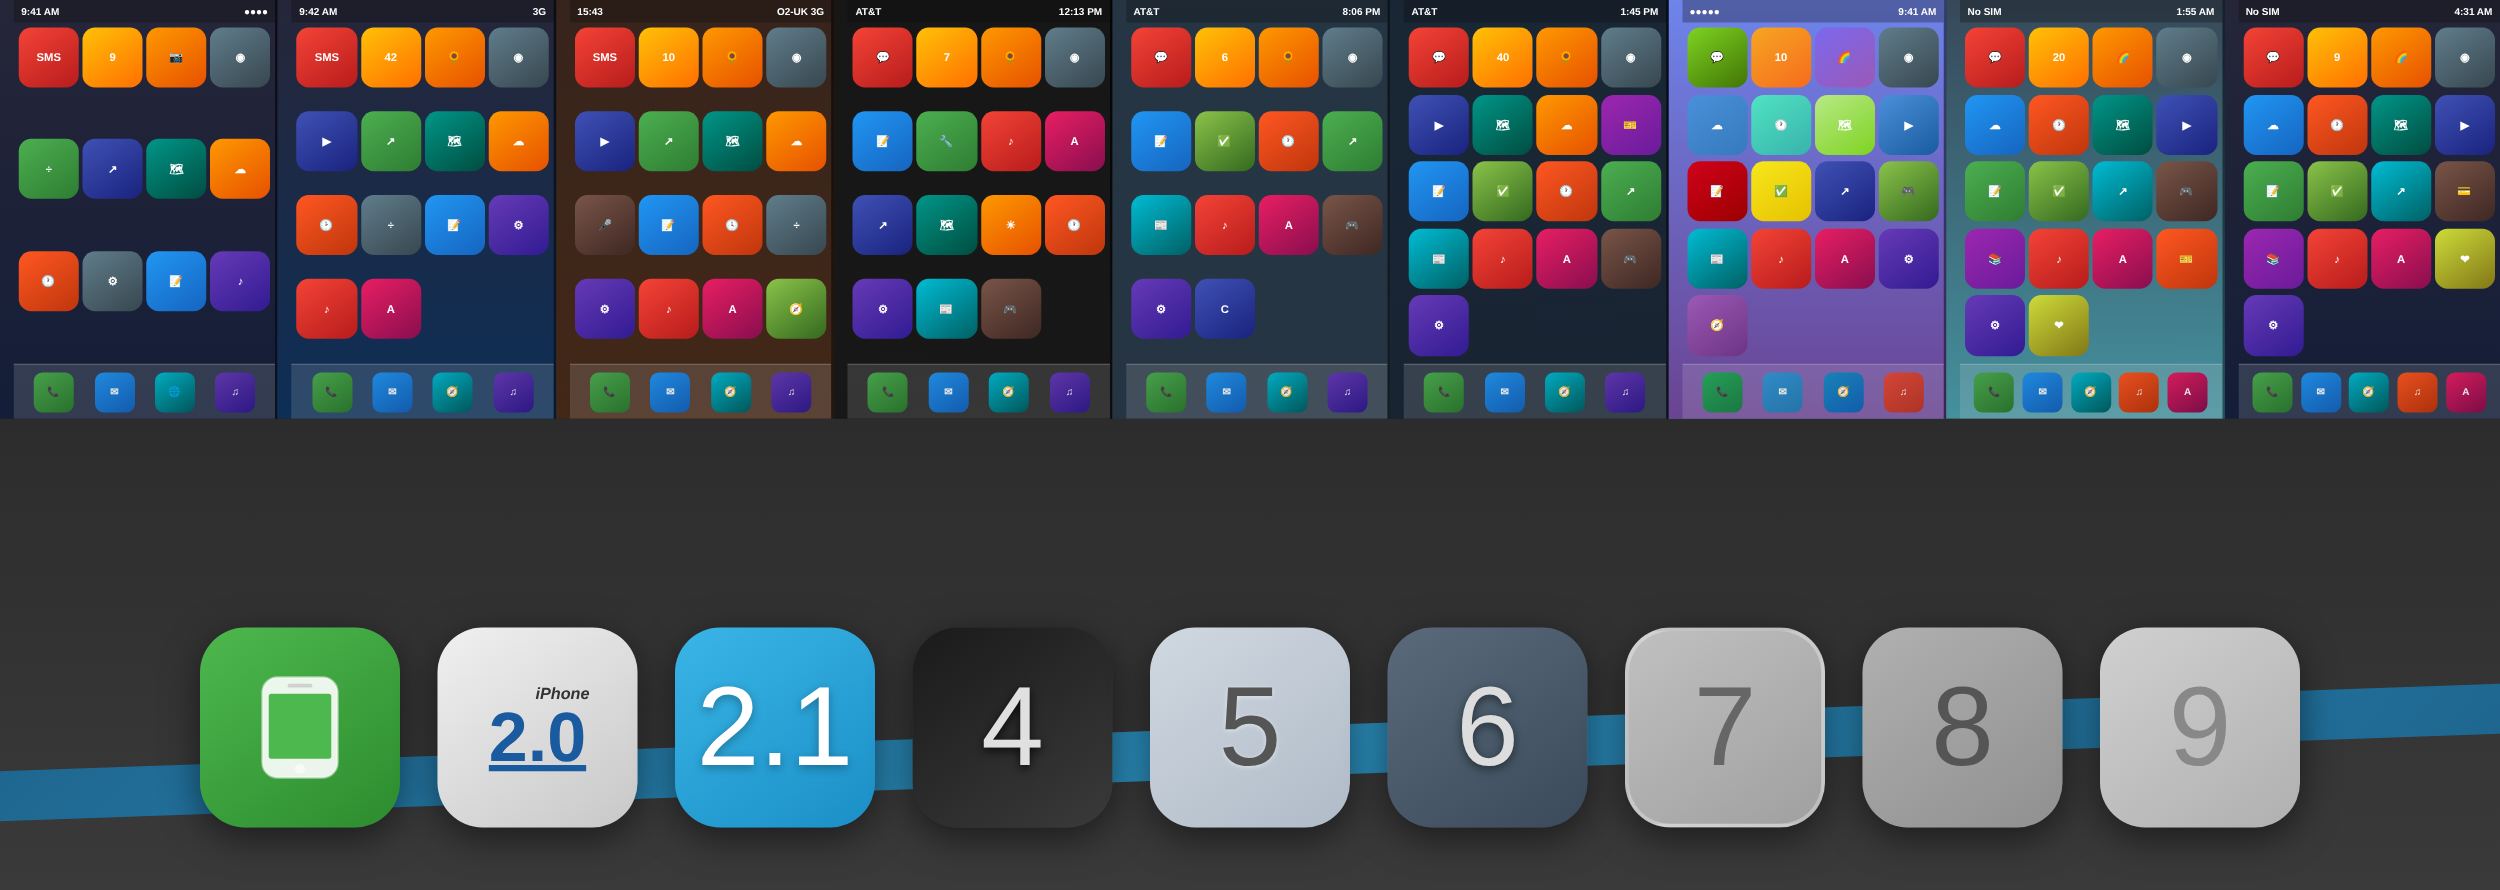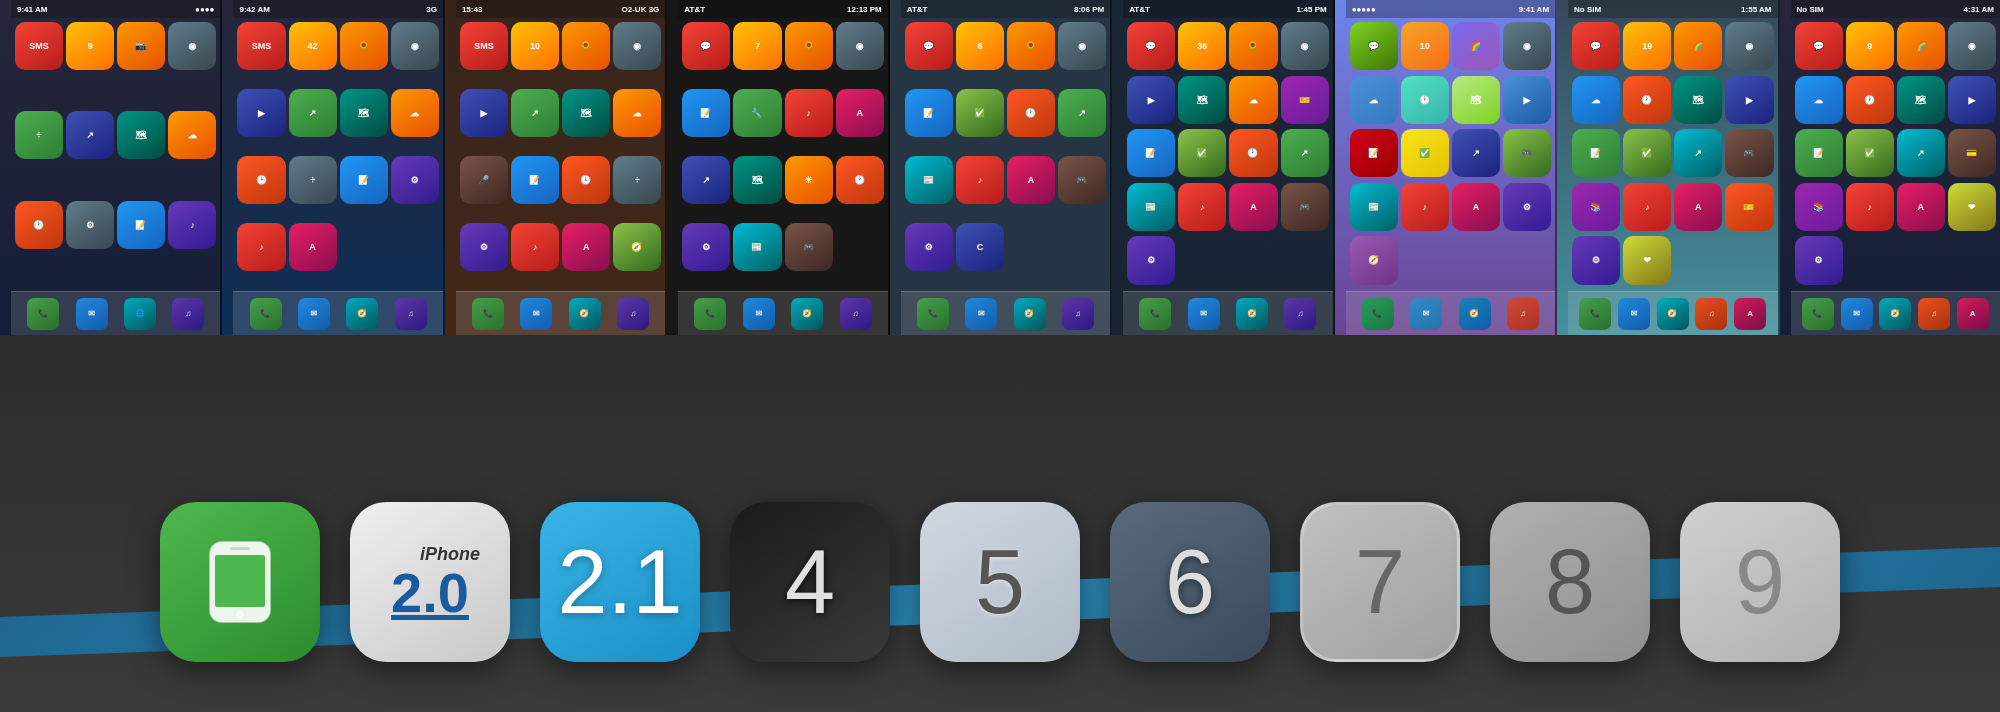--- a/index.html
+++ b/index.html
@@ -204,21 +204,21 @@
     }
 
     .ios2-badge {
       display: flex;
       flex-direction: column;
       align-items: center;
       justify-content: center;
     }
 
     .ios2-badge-label {
-      font-size: 18px;
+      font-size: 13px;
       font-weight: 700;
       color: #333;
       font-style: italic;
       margin-left: 40px;
     }
 
     .ios2-badge-num {
       font-size: 56px;
       font-weight: 700;
       color: #1a5ba0;
@@ -433,21 +433,21 @@
 
   <div class="phone-screenshot phone-bg-6">
     <div class="ios-screen">
       <div class="screen-shade"></div>
       <div class="ios-statusbar">
         <span>AT&amp;T</span>
         <span>1:45 PM</span>
       </div>
       <div class="ios-icons-grid">
         <div class="app-icon c7">💬</div>
-        <div class="app-icon c13">36</div>
+        <div class="app-icon c13">40</div>
         <div class="app-icon c5">🌻</div>
         <div class="app-icon c6">◉</div>
         <div class="app-icon c11">▶</div>
         <div class="app-icon c14">🗺</div>
         <div class="app-icon c5">☁</div>
         <div class="app-icon c4">🎫</div>
         <div class="app-icon c2">📝</div>
         <div class="app-icon c9">✅</div>
         <div class="app-icon c3">🕐</div>
         <div class="app-icon c1">↗</div>
@@ -503,21 +503,21 @@
 
   <div class="phone-screenshot phone-bg-8">
     <div class="ios-screen">
       <div class="screen-shade"></div>
       <div class="ios-statusbar">
         <span>No SIM</span>
         <span>1:55 AM</span>
       </div>
       <div class="ios-icons-grid">
         <div class="app-icon c7">💬</div>
-        <div class="app-icon c13">19</div>
+        <div class="app-icon c13">20</div>
         <div class="app-icon c5">🌈</div>
         <div class="app-icon c6">◉</div>
         <div class="app-icon c2">☁</div>
         <div class="app-icon c3">🕐</div>
         <div class="app-icon c14">🗺</div>
         <div class="app-icon c11">▶</div>
         <div class="app-icon c1">📝</div>
         <div class="app-icon c9">✅</div>
         <div class="app-icon c8">↗</div>
         <div class="app-icon c12">🎮</div>

